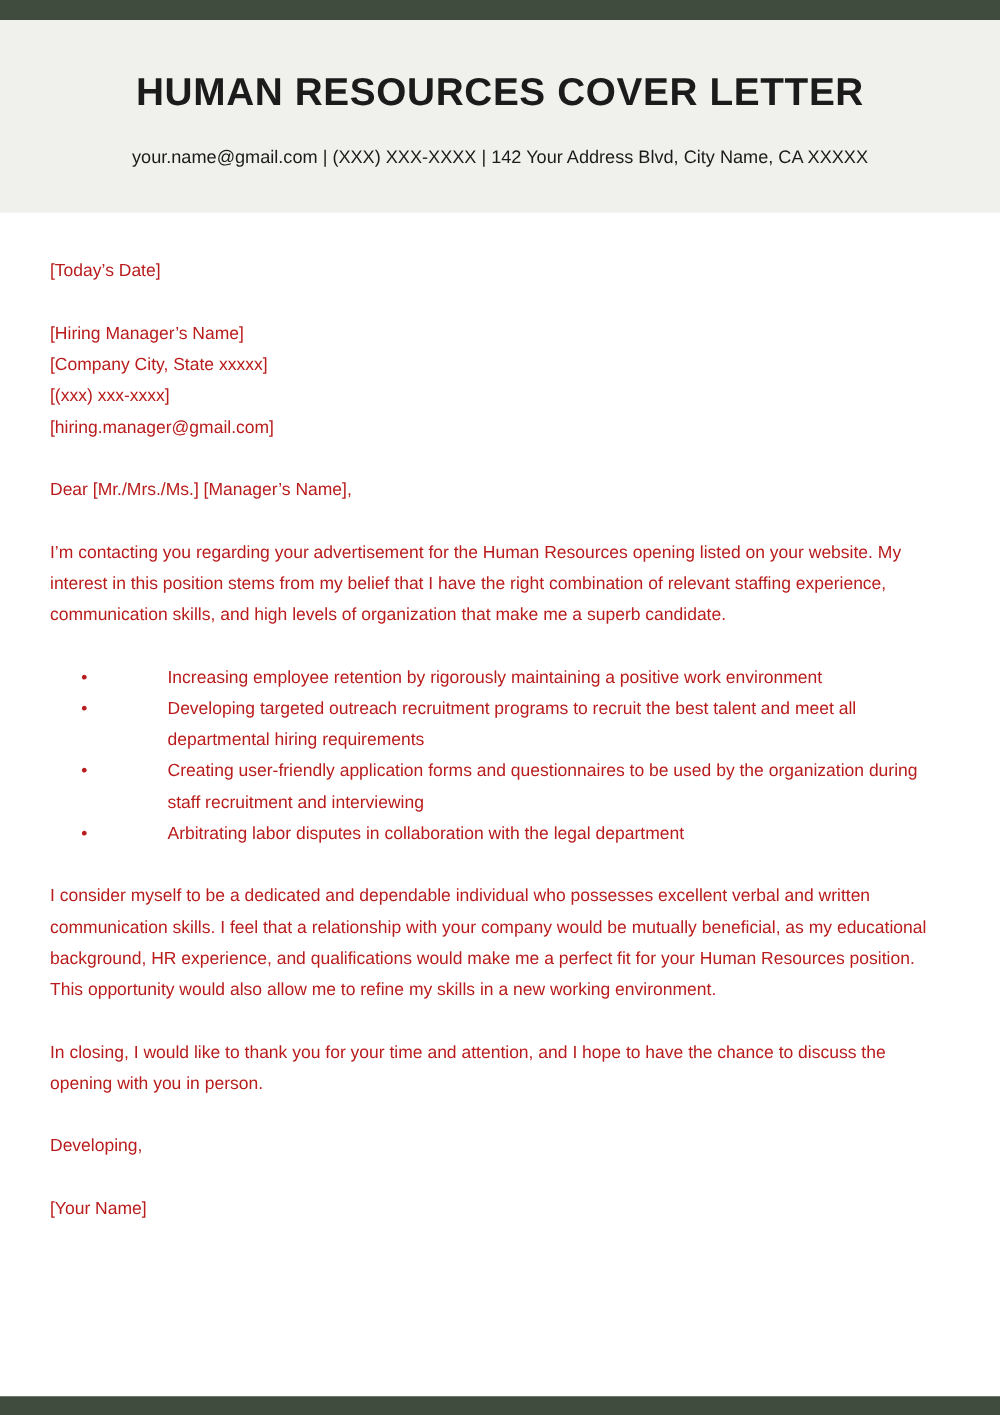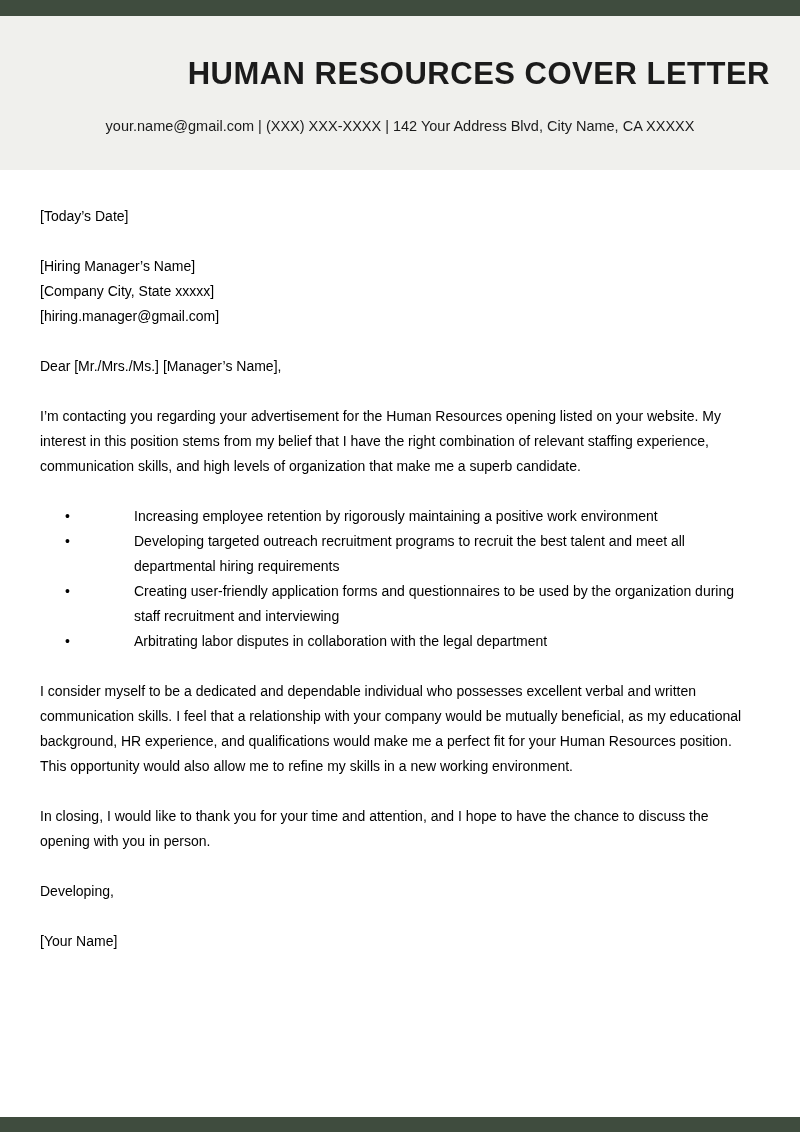--- a/index.html
+++ b/index.html
@@ -29,31 +29,30 @@
     background: #f0f0ed;
     text-align: center;
     padding: 40px 30px 36px 30px;
   }
   .header .title {
     font-size: 31px;
     font-weight: bold;
     letter-spacing: 0.5px;
     color: #1b1b1b;
     margin-bottom: 26px;
-    text-align: right;
   }
   .header .contact {
     font-size: 14.5px;
     color: #1b1b1b;
   }
   .letter {
     padding: 34px 40px 0 40px;
     font-size: 14px;
     line-height: 25px;
-    color: #000000;
+    color: #b91c1c;
   }
   .block { margin-bottom: 25px; }
   .recipient-line { line-height: 25px; }
   .bullets { margin-bottom: 25px; }
   .bullet-item {
     display: flex;
     padding-left: 25px;
   }
   .bullet-marker {
     width: 25px;
@@ -74,20 +73,21 @@
     <div class="contact">your.name@gmail.com | (XXX) XXX-XXXX | 142 Your Address Blvd, City Name, CA XXXXX</div>
   </div>
 
   <div class="letter">
 
     <div class="block">[Today’s Date]</div>
 
     <div class="block">
       <div class="recipient-line">[Hiring Manager’s Name]</div>
       <div class="recipient-line">[Company City, State xxxxx]</div>
+      <div class="recipient-line">[(xxx) xxx-xxxx]</div>
       <div class="recipient-line">[hiring.manager@gmail.com]</div>
     </div>
 
     <div class="block">Dear [Mr./Mrs./Ms.] [Manager’s Name],</div>
 
     <p class="block">I’m contacting you regarding your advertisement for the Human Resources opening listed on your website. My interest in this position stems from my belief that I have the right combination of relevant staffing experience, communication skills, and high levels of organization that make me a superb candidate.</p>
 
 
     <div class="bullets">
       <div class="bullet-item">

